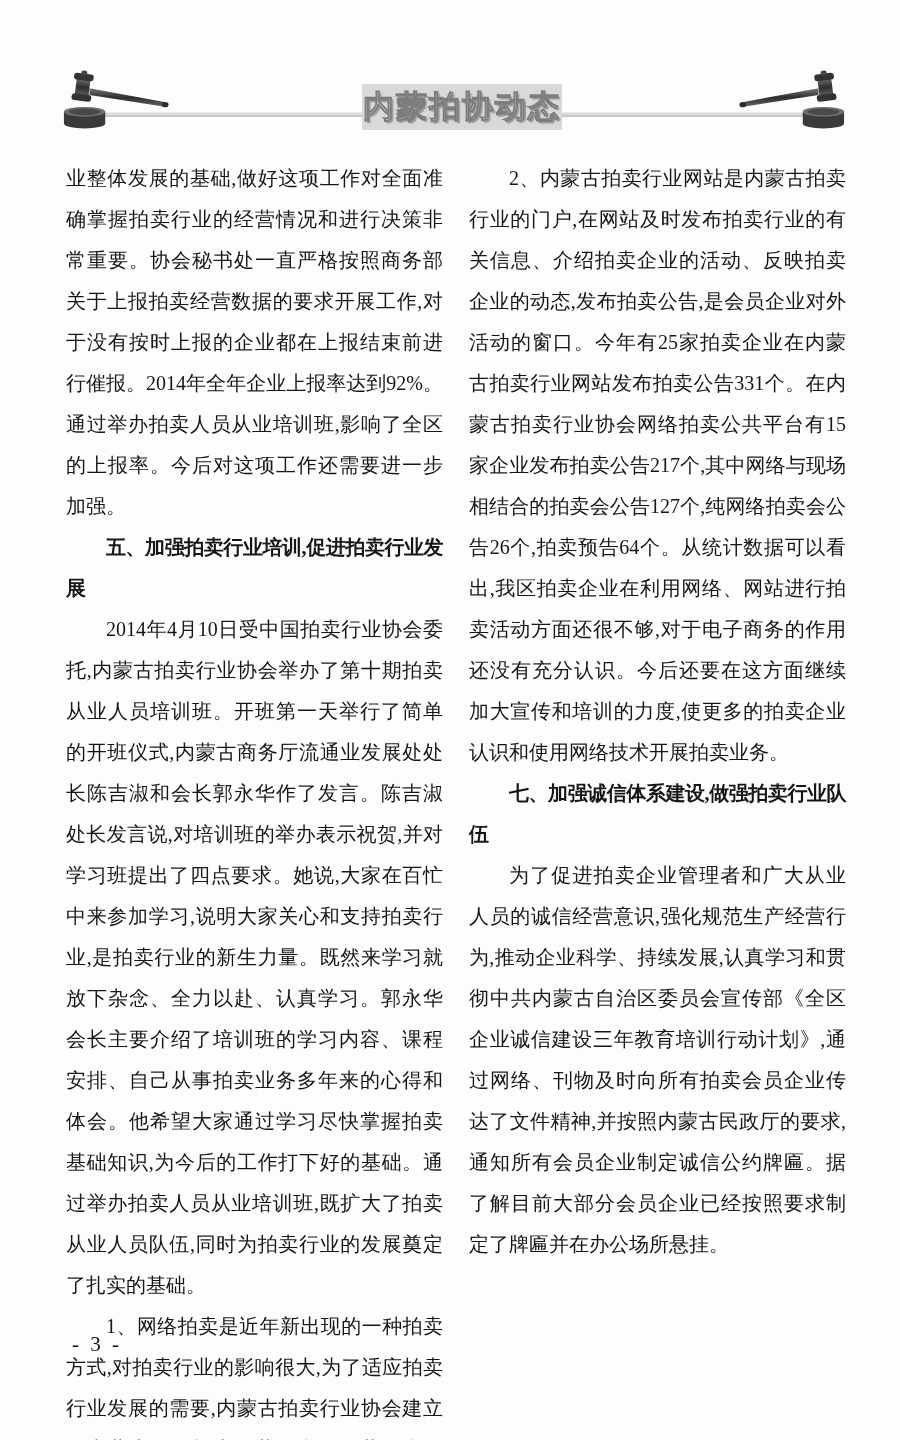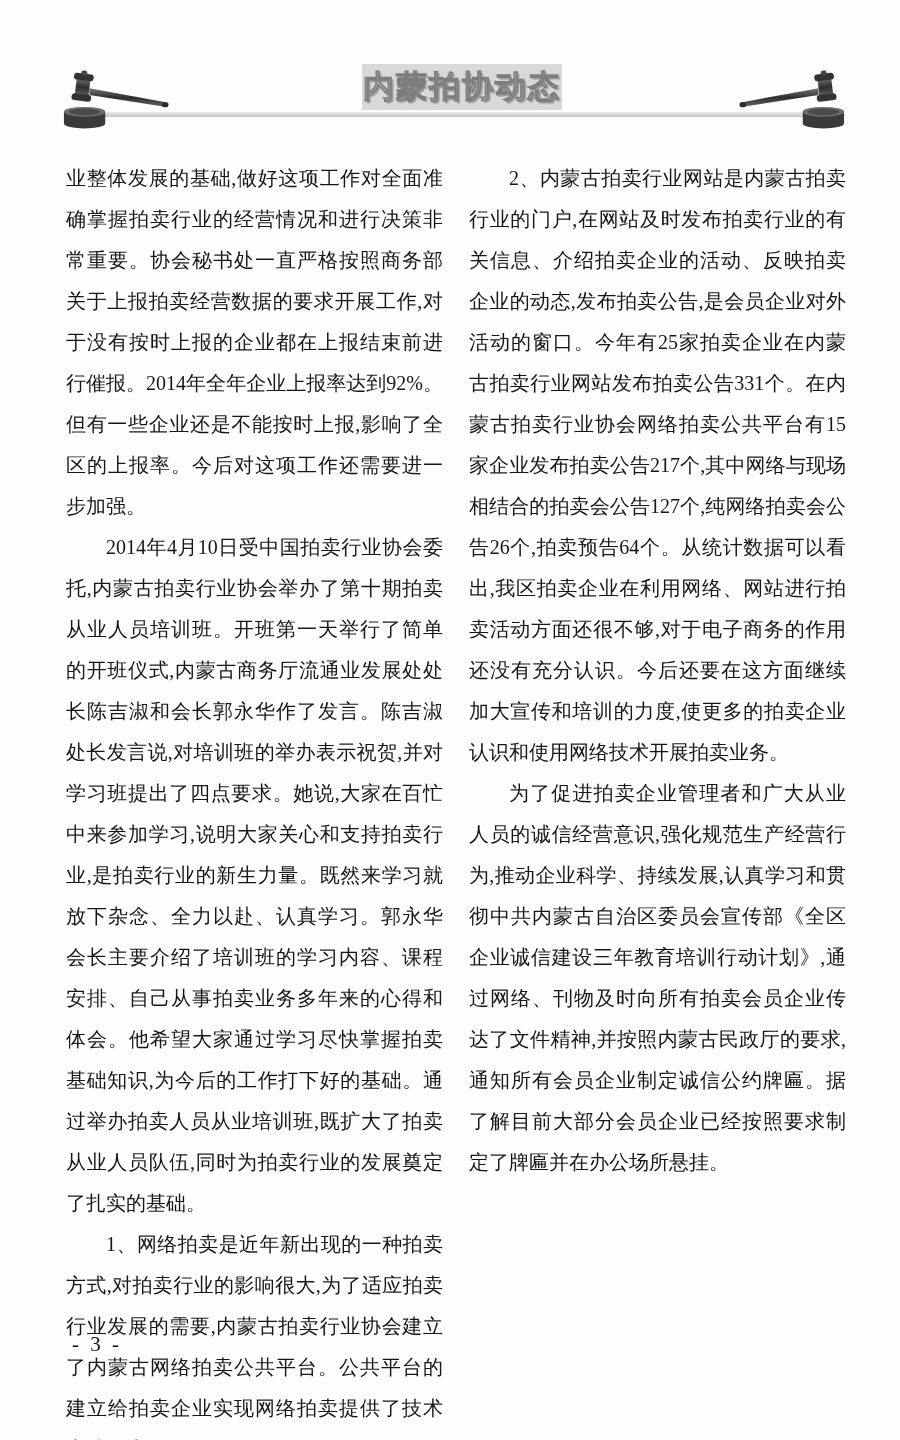--- a/index.html
+++ b/index.html
@@ -15,21 +15,21 @@
   
   .header-rule {
     position: absolute; left: 88px; right: 78px; top: 112px; height: 5px;
     background: linear-gradient(to bottom, #ececec, #c2c2c2);
     z-index: 1;
   }
   .gavel { position: absolute; top: 70px; width: 118px; height: 62px; z-index: 2; }
   .gavel-left  { left: 60px; }
   .gavel-right { right: 52px; transform: scaleX(-1); }
   .title-box {
-    position: absolute; top: 64px; left: 362px; width: 200px; height: 46px;
+    position: absolute; top: 84px; left: 362px; width: 200px; height: 46px;
     background: #d9d9d9; z-index: 3;
     display: flex; align-items: center; justify-content: center;
   }
   .title-box span {
     font-size: 31px; font-weight: bold; letter-spacing: 2px;
     color: #f7f7f7;
     -webkit-text-stroke: 1px #7d7d7d;
     text-shadow: 2px 2px 1px #9a9a9a;
     white-space: nowrap;
   }
@@ -107,25 +107,27 @@
       <rect x="20" y="0" width="6" height="5" rx="2" fill="#444"></rect>
     </g>
   </svg>
 
   <div class="title-box">
     <span>内蒙拍协动态</span>
   </div>
 
   <div class="content">
     <div class="col">
-      <p>业整体发展的基础,做好这项工作对全面准确掌握拍卖行业的经营情况和进行决策非常重要。协会秘书处一直严格按照商务部关于上报拍卖经营数据的要求开展工作,对于没有按时上报的企业都在上报结束前进行催报。2014年全年企业上报率达到92%。但有一些企业还是不能按时上报,影响了全区的上报率。今后对这项工作还需要进一步加强。</p>
+      <p>业整体发展的基础,做好这项工作对全面准确掌握拍卖行业的经营情况和进行决策非常重要。协会秘书处一直严格按照商务部关于上报拍卖经营数据的要求开展工作,对于没有按时上报的企业都在上报结束前进行催报。2014年全年企业上报率达到92%。通过举办拍卖人员从业培训班,影响了全区的上报率。今后对这项工作还需要进一步加强。</p>
+      <p class="heading">五、加强拍卖行业培训,促进拍卖行业发展</p>
       <p class="indent">2014年4月10日受中国拍卖行业协会委托,内蒙古拍卖行业协会举办了第十期拍卖从业人员培训班。开班第一天举行了简单的开班仪式,内蒙古商务厅流通业发展处处长陈吉淑和会长郭永华作了发言。陈吉淑处长发言说,对培训班的举办表示祝贺,并对学习班提出了四点要求。她说,大家在百忙中来参加学习,说明大家关心和支持拍卖行业,是拍卖行业的新生力量。既然来学习就放下杂念、全力以赴、认真学习。郭永华会长主要介绍了培训班的学习内容、课程安排、自己从事拍卖业务多年来的心得和体会。他希望大家通过学习尽快掌握拍卖基础知识,为今后的工作打下好的基础。通过举办拍卖人员从业培训班,既扩大了拍卖从业人员队伍,同时为拍卖行业的发展奠定了扎实的基础。</p>
       <p class="indent">1、网络拍卖是近年新出现的一种拍卖方式,对拍卖行业的影响很大,为了适应拍卖行业发展的需要,内蒙古拍卖行业协会建立了内蒙古网络拍卖公共平台。公共平台的建立给拍卖企业实现网络拍卖提供了技术支持。为了</p>
     </div>
     <div class="col">
       <p class="indent">2、内蒙古拍卖行业网站是内蒙古拍卖行业的门户,在网站及时发布拍卖行业的有关信息、介绍拍卖企业的活动、反映拍卖企业的动态,发布拍卖公告,是会员企业对外活动的窗口。今年有25家拍卖企业在内蒙古拍卖行业网站发布拍卖公告331个。在内蒙古拍卖行业协会网络拍卖公共平台有15家企业发布拍卖公告217个,其中网络与现场相结合的拍卖会公告127个,纯网络拍卖会公告26个,拍卖预告64个。从统计数据可以看出,我区拍卖企业在利用网络、网站进行拍卖活动方面还很不够,对于电子商务的作用还没有充分认识。今后还要在这方面继续加大宣传和培训的力度,使更多的拍卖企业认识和使用网络技术开展拍卖业务。</p>
+      <p class="heading">七、加强诚信体系建设,做强拍卖行业队伍</p>
       <p class="indent">为了促进拍卖企业管理者和广大从业人员的诚信经营意识,强化规范生产经营行为,推动企业科学、持续发展,认真学习和贯彻中共内蒙古自治区委员会宣传部《全区企业诚信建设三年教育培训行动计划》,通过网络、刊物及时向所有拍卖会员企业传达了文件精神,并按照内蒙古民政厅的要求,通知所有会员企业制定诚信公约牌匾。据了解目前大部分会员企业已经按照要求制定了牌匾并在办公场所悬挂。</p>
     </div>
   </div>
 
   <div class="page-number">- 3 -</div>
 
 </div>
 
 </body></html>

